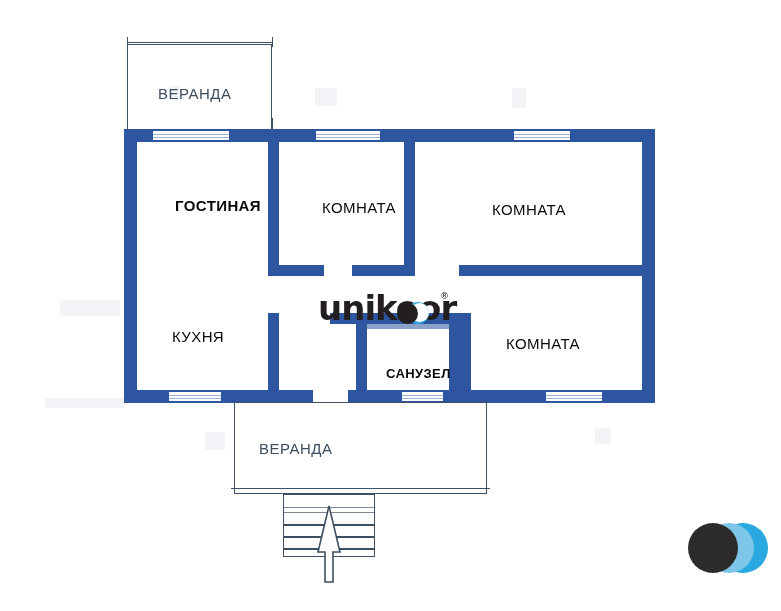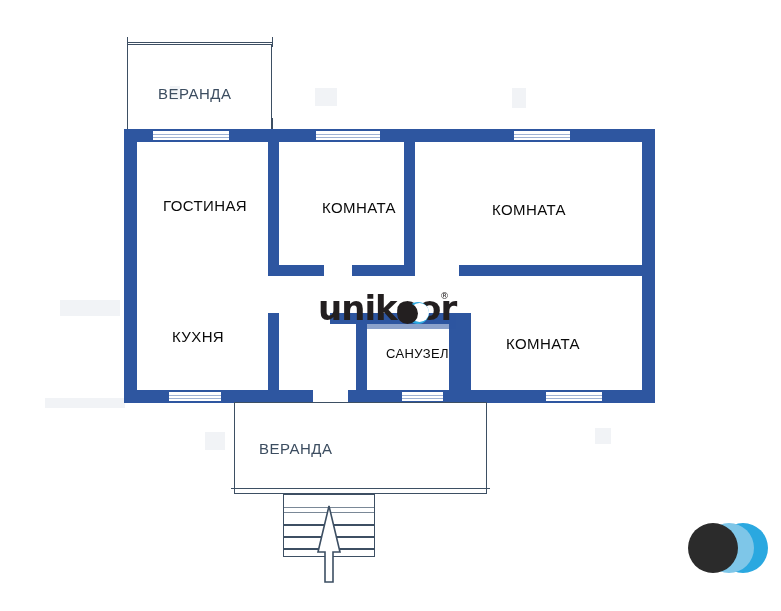--- a/index.html
+++ b/index.html
@@ -236,31 +236,31 @@
   <div class="wall" style="left:485px;top:265px;width:170px;height:11px;"></div>
 
   <div class="wall" style="left:356px;top:313px;width:104px;height:11px;"></div>
   <div class="wall" style="left:356px;top:313px;width:11px;height:78px;"></div>
   <div class="wall" style="left:449px;top:313px;width:11px;height:78px;"></div>
 
   <div class="wall" style="left:330px;top:313px;width:26px;height:11px;"></div>
 
   <div class="wall" style="left:460px;top:313px;width:11px;height:78px;"></div>
 
-  <div class="room-label" style="left:163px;top:197px;">ГОСТИНАЯ</div>
+  <div class="room-label" style="left:175px;top:197px;font-weight:bold;">ГОСТИНАЯ</div>
 
   <div class="room-label" style="left:172px;top:328px;">КУХНЯ</div>
 
   <div class="room-label" style="left:322px;top:199px;">КОМНАТА</div>
 
   <div class="room-label" style="left:492px;top:201px;">КОМНАТА</div>
 
   <div class="room-label" style="left:506px;top:335px;">КОМНАТА</div>
 
-  <div class="room-label small" style="left:386px;top:346px;">САНУЗЕЛ</div>
+  <div class="room-label small" style="left:386px;top:366px;font-weight:bold;">САНУЗЕЛ</div>
 
   <div id="watermark">
     <div class="wm-bar"></div>
     <div class="wm-text">unikoor</div>
     <div class="wm-dot-blue"></div>
     <div class="wm-dot-blue2"></div>
     <div class="wm-dot-dark"></div>
     <div class="wm-reg">®</div>
   </div>
 

